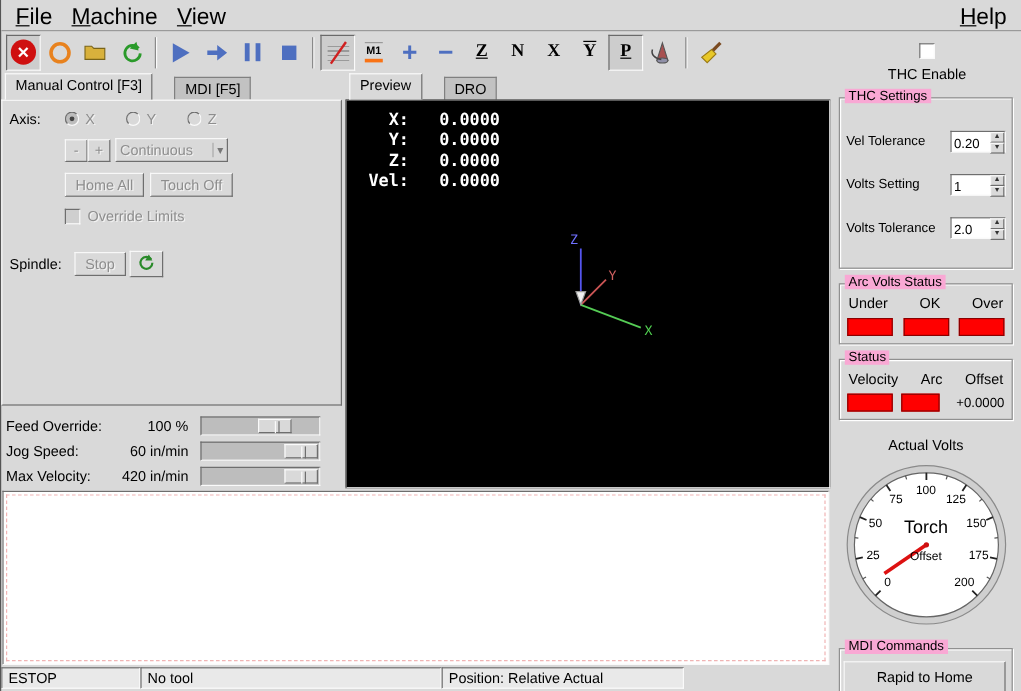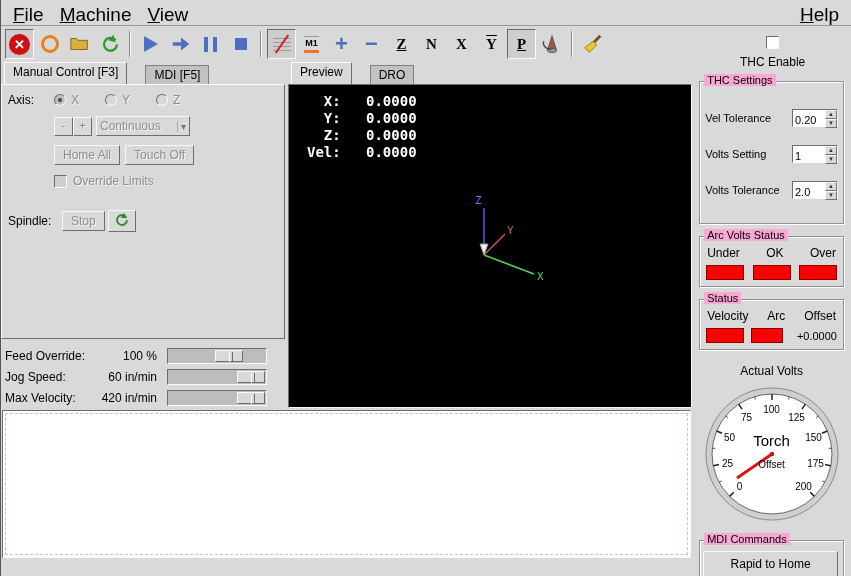--- a/index.html
+++ b/index.html
@@ -299,20 +299,25 @@
               <span class="axlab ax-z">Z</span>
               <span class="axlab ax-y">Y</span>
               <span class="axlab ax-x">X</span>
             </div>
           </div>
         </div>
       </div>
 
       <div class="history"></div>
 
+      <div class="statusbar">
+        <span class="sb-cell sb-estop">ESTOP</span>
+        <span class="sb-cell sb-tool">No tool</span>
+        <span class="sb-cell sb-pos">Position: Relative Actual</span>
+      </div>
     </div>
 
     <div class="right-col">
       <div class="thc-enable">
         <span class="cb"></span>
         <span>THC Enable</span>
       </div>
 
       <div class="group">
         <span class="group-title">THC Settings</span>

